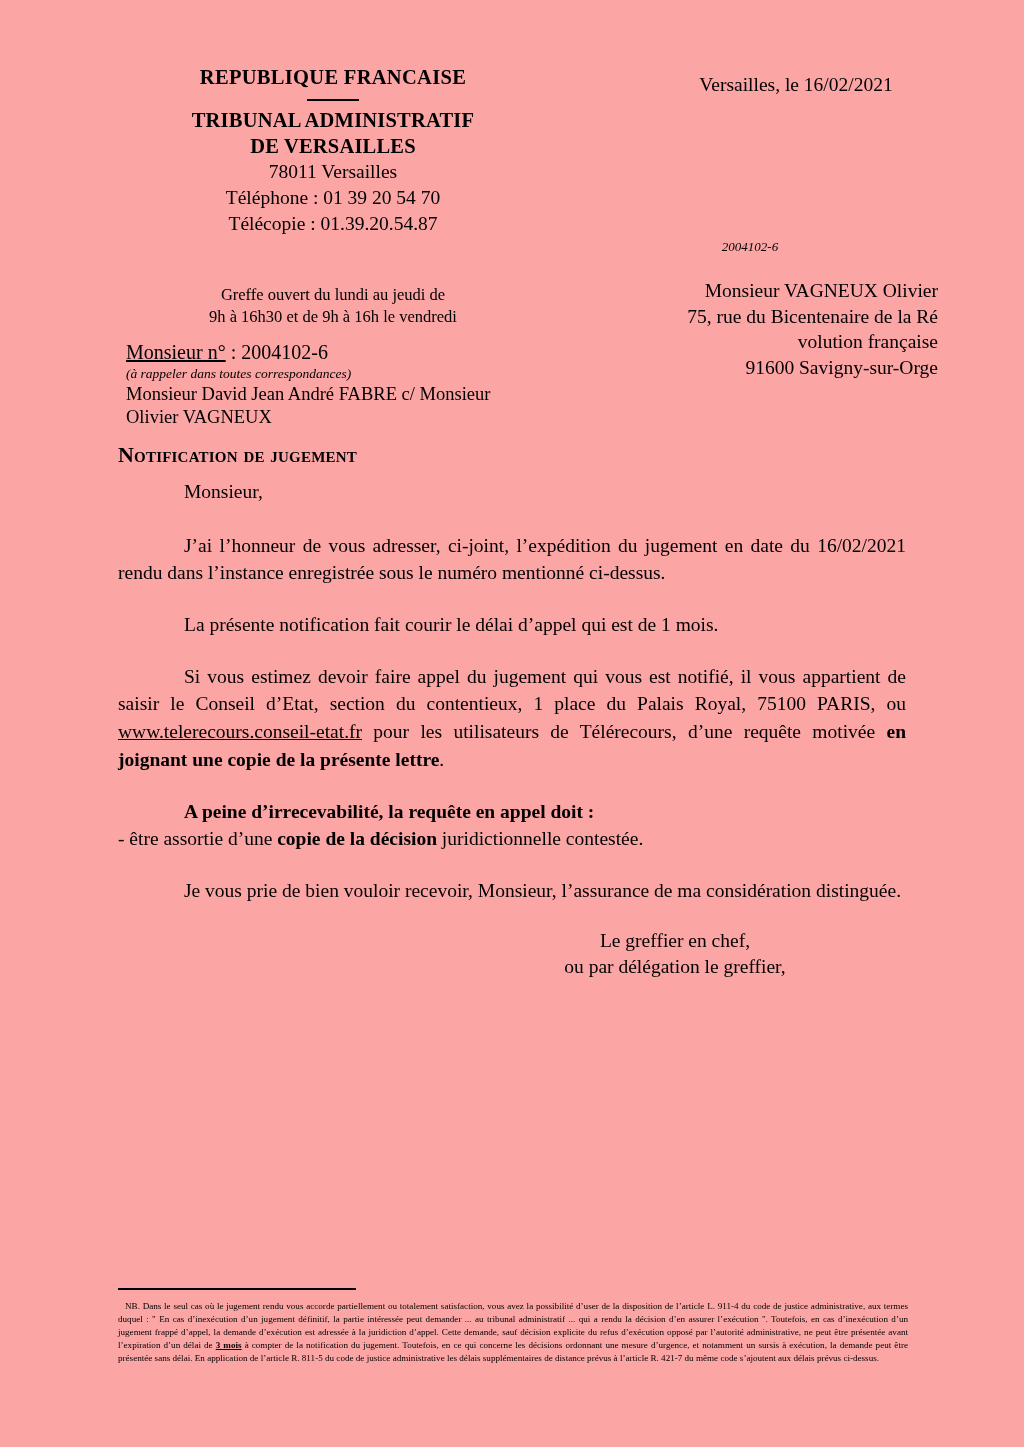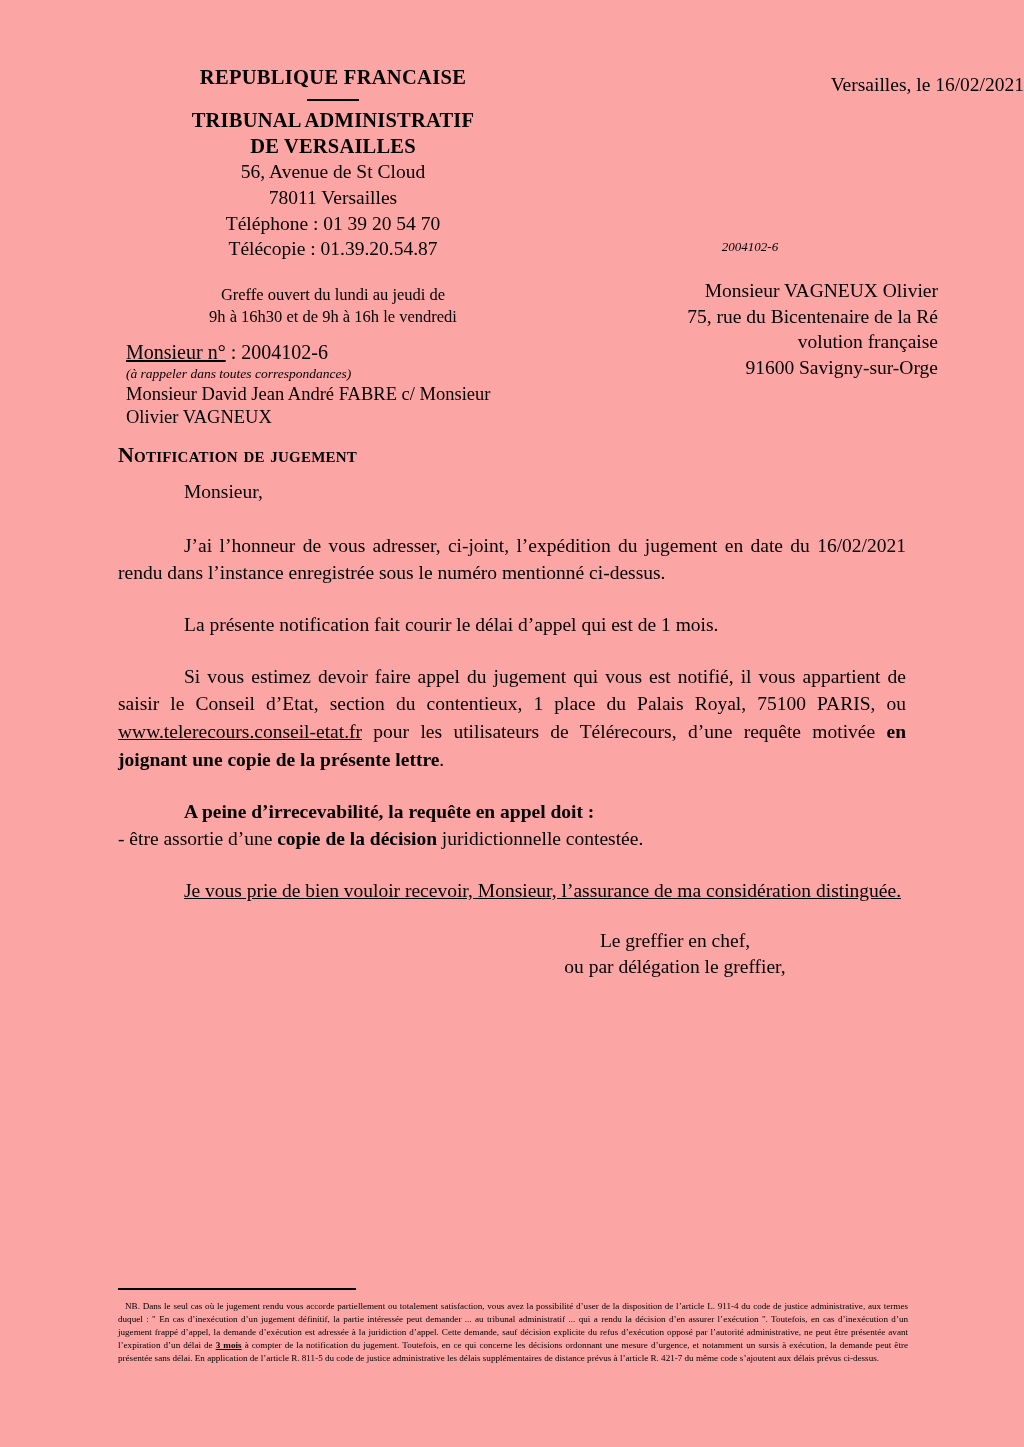--- a/index.html
+++ b/index.html
@@ -61,24 +61,24 @@
     left: 118px;
     top: 220px;
     width: 430px;
     text-align: center;
     font-size: 16.5px;
     line-height: 1.33;
   }
 
   .date-line {
     position: absolute;
-    left: 624px;
+    left: 596px;
     top: 10px;
     width: 400px;
-    text-align: right;
+    text-align: center;
     font-size: 19.5px;
   }
   .ref-small {
     position: absolute;
     left: 600px;
     top: 175px;
     width: 300px;
     text-align: center;
     font-style: italic;
     font-size: 13px;
@@ -143,21 +143,20 @@
   .para {
     margin: 0 0 24px 0;
     text-align: justify;
     text-indent: 66px;
   }
   .para.nojust {
     text-align: left;
   }
   .para.last {
     margin-bottom: 12px;
-    text-decoration: underline;
   }
   .underline-link {
     text-decoration: underline;
   }
   b { font-weight: bold; }
 
   .irrec-block {
     margin: 0 0 24px 0;
   }
   .irrec-title {
@@ -205,21 +204,20 @@
 
 <div class="page">
 
   <div class="header-zone">
 
     <div class="letterhead">
       <div class="lh-republique">REPUBLIQUE FRANCAISE</div>
       <div class="lh-rule"></div>
       <div class="lh-tribunal">TRIBUNAL ADMINISTRATIF</div>
       <div class="lh-tribunal">DE VERSAILLES</div>
-      <div class="lh-address">56, Avenue de St Cloud</div>
       <div class="lh-address">78011 Versailles</div>
       <div class="lh-address">Téléphone : 01 39 20 54 70</div>
       <div class="lh-address">Télécopie : 01.39.20.54.87</div>
     </div>
 
     <div class="lh-hours">
       <div>Greffe ouvert du lundi au jeudi de</div>
       <div>9h à 16h30 et de 9h à 16h    le vendredi</div>
     </div>
 

